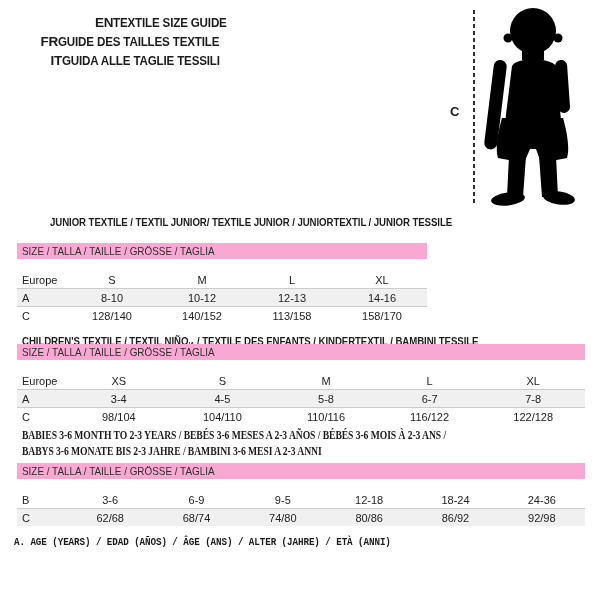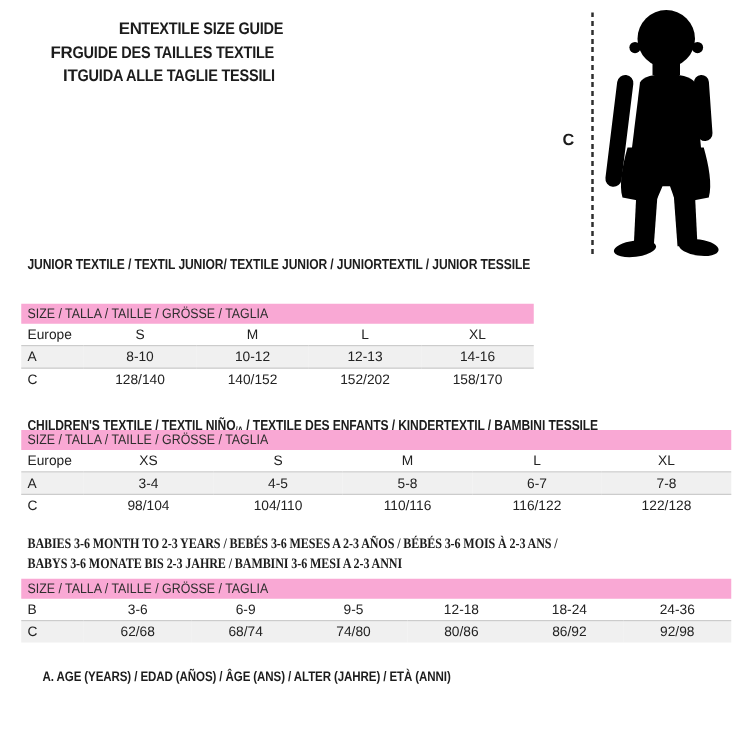--- a/index.html
+++ b/index.html
@@ -27,30 +27,30 @@
     white-space:nowrap;letter-spacing:-0.1px;
   }
   .sec-title > span{display:inline-block;transform:scaleX(0.84);transform-origin:0 50%;}
   .sub{font-size:7.5px;vertical-align:-2px;}
   .tblwrap{position:absolute;left:17px;}
   .bar{
     height:16px;line-height:16px;background:#f9a8d4;color:#2e2e2e;
     font-size:11px;padding-left:5px;white-space:nowrap;
   }
   .bar > span{display:inline-block;transform:scaleX(0.9);transform-origin:0 50%;}
-  table.sizes{border-collapse:collapse;table-layout:fixed;}
+  table.sizes{border-collapse:collapse;table-layout:fixed;margin-top:12px;}
   table.sizes td{
     height:17px;font-size:11px;padding:0;text-align:center;
     color:#222;white-space:nowrap;
   }
   table.sizes td:first-child{text-align:left;padding-left:5px;}
   table.sizes tr + tr td{border-top:1px solid #cccccc;}
   table.sizes tr.shade td{background:#f0f0f0;}
   
-  .footnotes{position:absolute;left:34px;top:535px;}
+  .footnotes{position:absolute;left:14px;top:535px;font-family:Liberation Mono, monospace;}
   .footnote{line-height:15.5px;font-weight:bold;font-size:11px;white-space:nowrap;}
   .footnote > span{display:inline-block;transform:scaleX(0.84);transform-origin:0 50%;letter-spacing:-0.1px;}
 </style>
 </head>
 <body>
 
 <div class="lang-block">
   <div class="lang-row">
     <span class="lang-code">EN</span><span class="lang-title">TEXTILE SIZE GUIDE</span>
   </div>
@@ -84,21 +84,21 @@
 
       <path d="M27,150 L44,150 L41,191 L25,191 Z"></path>
       <path d="M57,150 L74,150 L76,191 L60,191 Z"></path>
 
       <ellipse cx="26" cy="193" rx="17" ry="6.5" transform="rotate(-7 26 193)"></ellipse>
       <ellipse cx="77" cy="192" rx="16" ry="6.5" transform="rotate(8 77 192)"></ellipse>
     </g>
   </svg>
 </div>
 
-<div class="sec-title" style="top:206px;">
+<div class="sec-title" style="top:216px;margin-left:28px;">
   <span>JUNIOR TEXTILE / TEXTIL JUNIOR/ TEXTILE JUNIOR / JUNIORTEXTIL / JUNIOR TESSILE</span>
 </div>
 <div class="tblwrap" style="top:243px;width:410px;">
   <div class="bar">
     <span>SIZE / TALLA / TAILLE / GRÖSSE / TAGLIA</span>
   </div>
   <table class="sizes" style="width:410px;">
     <colgroup>
         <col style="width:50px">
         <col>
@@ -118,21 +118,21 @@
       <td>A</td>
       <td>8-10</td>
       <td>10-12</td>
       <td>12-13</td>
       <td>14-16</td>
     </tr>
     <tr>
       <td>C</td>
       <td>128/140</td>
       <td>140/152</td>
-      <td>152/202</td>
+      <td>113/158</td>
       <td>158/170</td>
     </tr>
   </tbody>
     </table>
 </div>
 
 <div class="sec-title" style="top:335px;">
   <span><span>CHILDREN'S TEXTILE / TEXTIL NIÑO</span><span class="sub">/A</span><span> / TEXTILE DES ENFANTS / KINDERTEXTIL / BAMBINI TESSILE</span></span>
 </div>
 <div class="tblwrap" style="top:344px;width:568px;">

